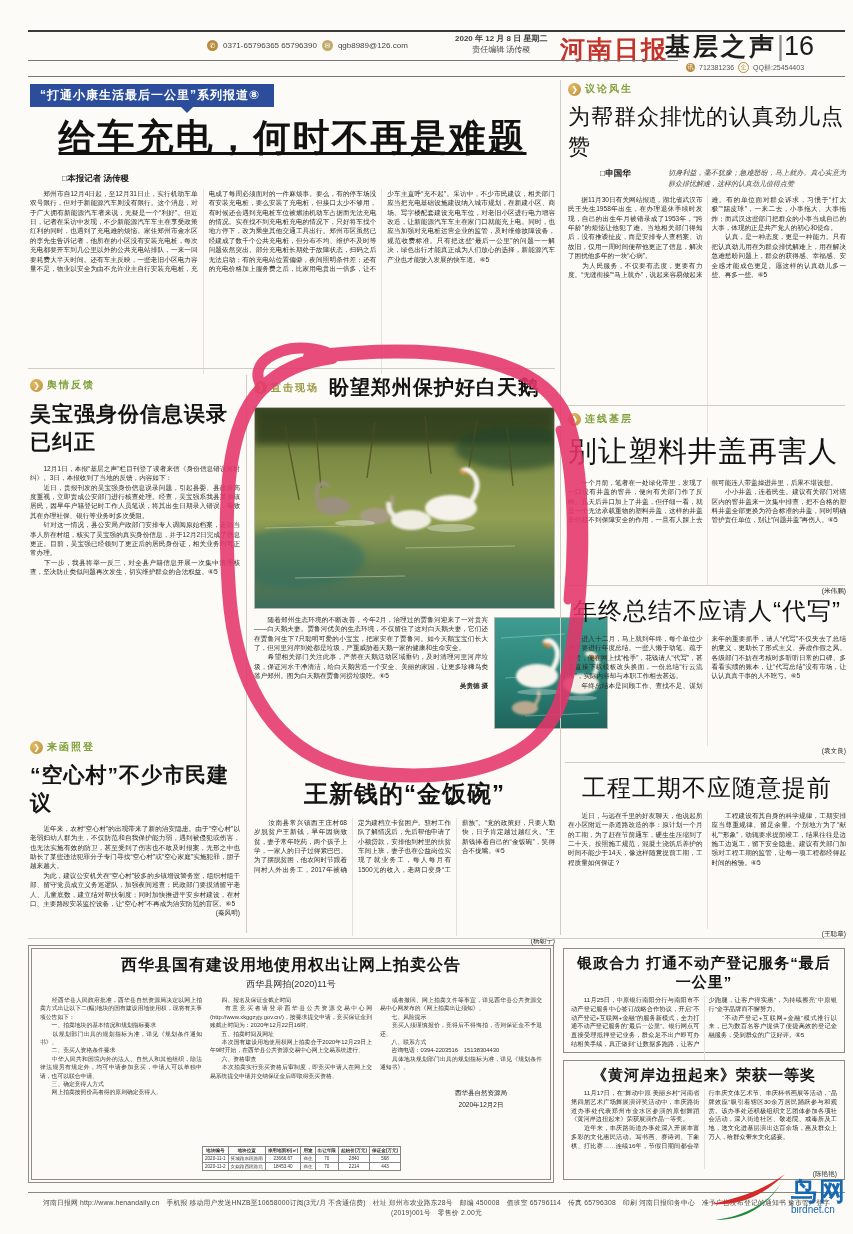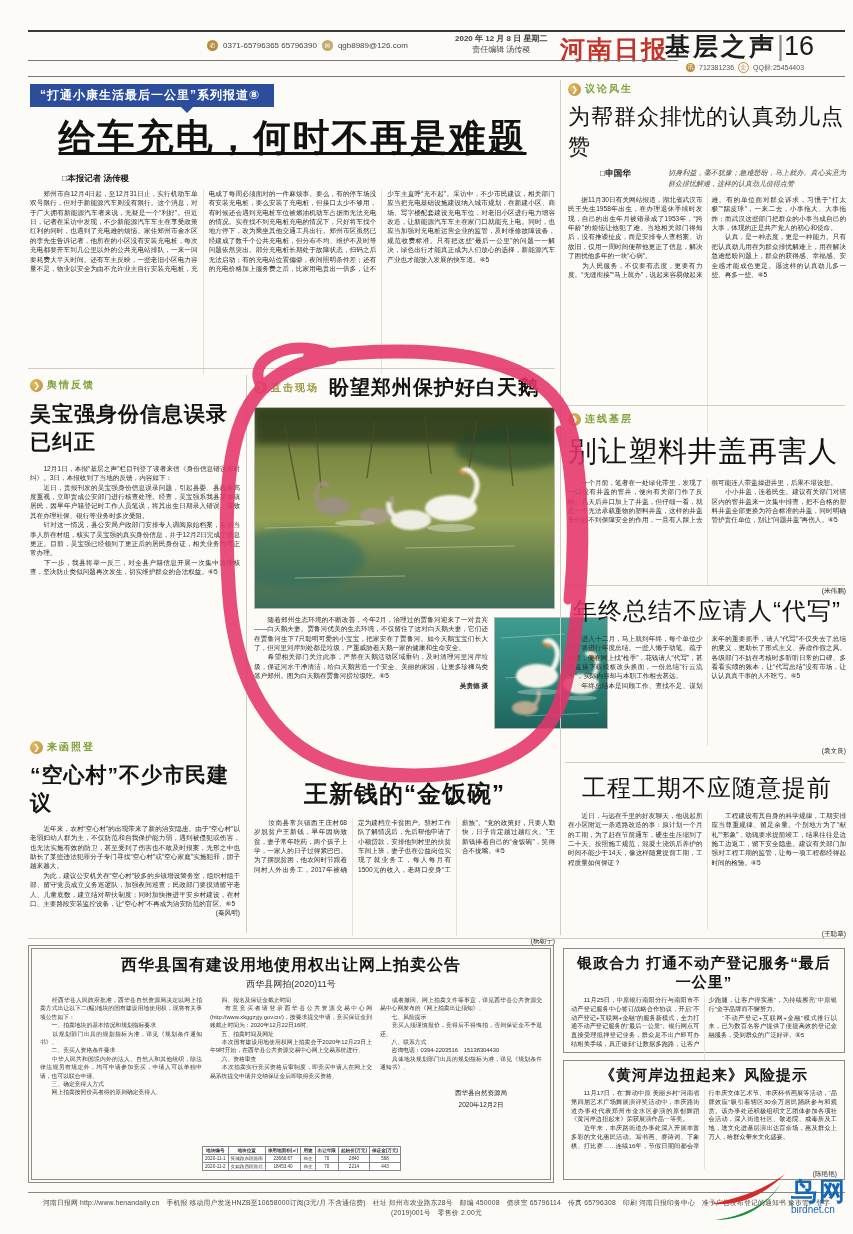--- a/index.html
+++ b/index.html
@@ -343,21 +343,21 @@
   </div>
 
   <div class="abs boxed" style="left:563px;top:948px;width:282px;height:105px;padding:5px 7px;box-sizing:border-box;">
     <div class="box-title" style="font-size:15px;">银政合力 打通不动产登记服务“最后一公里”</div>
     <div class="body-txt cols2" style="margin-top:4px;height:66px;overflow:hidden;font-size:6.2px;">　　11月25日，中原银行南阳分行与南阳市不动产登记服务中心签订战略合作协议，开启“不动产登记+互联网+金融”的服务新模式，全力打通不动产登记服务的“最后一公里”。银行网点可直接受理抵押登记业务，群众足不出户即可办结相关手续，真正做到“让数据多跑路，让客户少跑腿，让客户得实惠”，为持续擦亮“中原银行”金字品牌而不懈努力。
 　　“不动产登记+互联网+金融”模式推行以来，已为数百名客户提供了便捷高效的登记金融服务，受到群众的广泛好评。⑥5</div>
     <div class="body-txt sig">(潘毅)</div>
   </div>
 
   <div class="abs boxed" style="left:563px;top:1060px;width:282px;height:120px;padding:5px 7px;box-sizing:border-box;">
-    <div class="box-title" style="font-size:15px;">《黄河岸边扭起来》风险提示</div>
+    <div class="box-title" style="font-size:15px;">《黄河岸边扭起来》荣获一等奖</div>
     <div class="body-txt cols2" style="margin-top:4px;height:80px;overflow:hidden;font-size:6.2px;">　　11月17日，在“舞动中原 美丽乡村”河南省第四届艺术广场舞展演评奖活动中，丰庆路街道办事处代表郑州市金水区参演的原创舞蹈《黄河岸边扭起来》荣获展演作品一等奖。
 　　近年来，丰庆路街道办事处深入开展丰富多彩的文化惠民活动。写书画、赛诗词、下象棋、打比赛……连续16年，节假日期间都会举行丰庆文体艺术节、丰庆杯书画展等活动，“品牌效应”吸引着辖区30余万居民踊跃参与和观赏。该办事处还积极组织文艺团体参加各项社会活动，深入街道社区、敬老院、戒毒所及工地，送文化进基层演出达百余场，惠及群众上万人，给群众带来文化盛宴。</div>
     <div class="body-txt sig">(陈艳艳)</div>
   </div>
 
   <div class="hline" style="left:28px;top:1192px;width:817px;background:#8a877f;"></div>
   <div class="abs footer-txt" style="left:28px;top:1198px;width:817px;">河南日报网 http://www.henandaily.cn　手机报 移动用户发送HNZB至10658000订阅(3元/月 不含通信费)　社址 郑州市农业路东28号　邮编 450008　值班室 65796114　传真 65796308　印刷 河南日报印务中心　准予广告发布登记的通知书 豫市管广登字(2019)001号　零售价 2.00元</div>
 
   <svg class="abs" style="left:0;top:0;z-index:50;pointer-events:none;" width="853" height="1234" viewBox="0 0 853 1234">
     <g fill="none" stroke="#e5356b" stroke-linecap="round" opacity="0.88">

